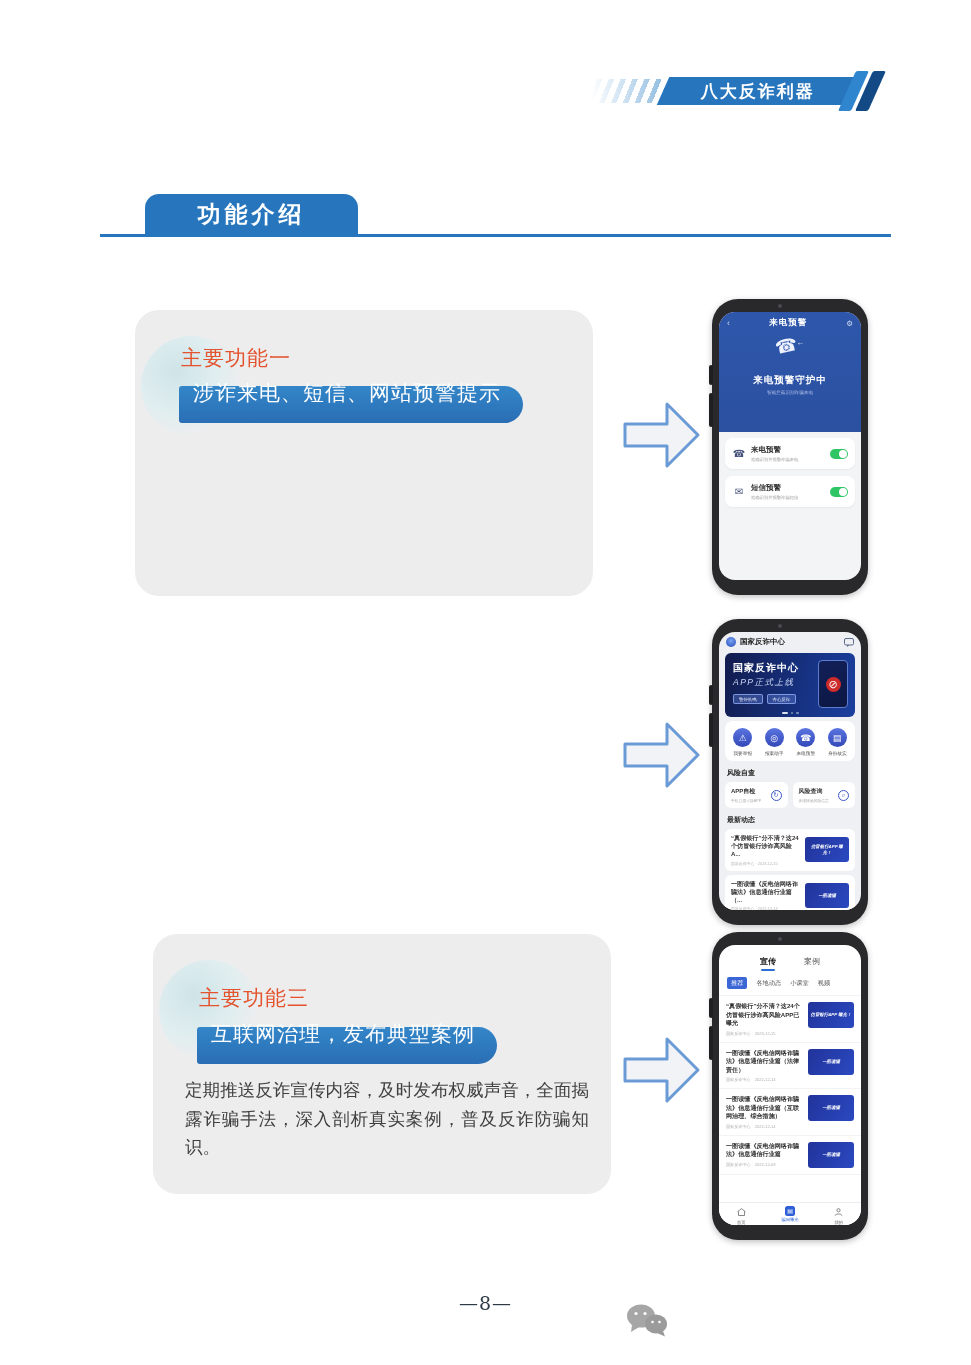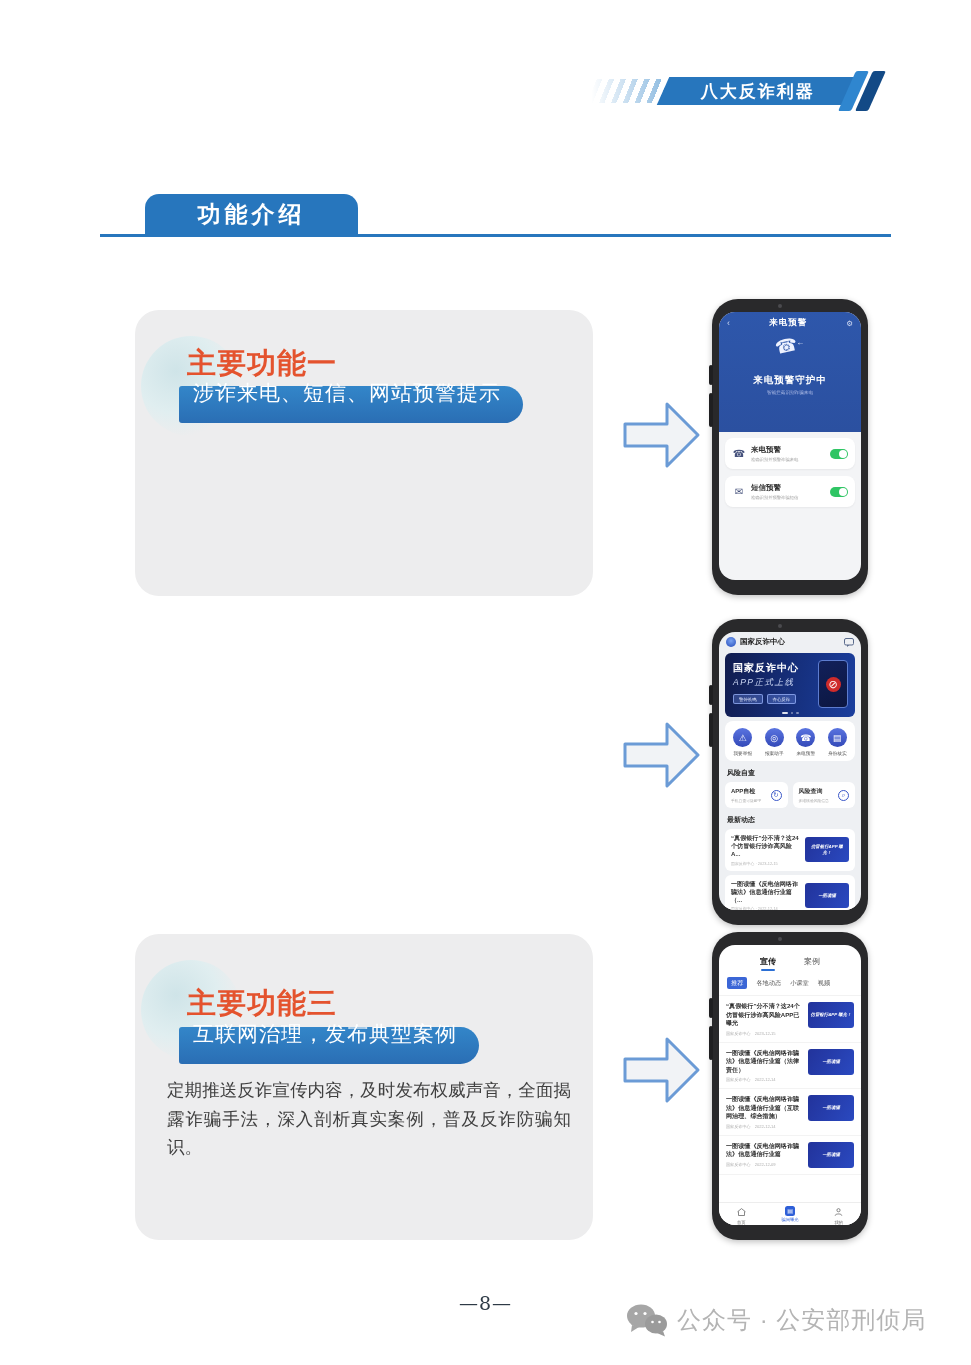--- a/index.html
+++ b/index.html
@@ -21,24 +21,24 @@
   .chev2 { left:279px; background:#134a86; }
 
   
   .title-box { position:absolute; left:145px; top:194px; width:213px; height:40px; background:#2776bd;
     border-radius:14px 14px 0 0; display:flex; align-items:center; justify-content:center;
     color:#fff; font-size:23px; font-weight:bold; letter-spacing:4px; }
   .title-rule { position:absolute; left:100px; top:234px; width:791px; height:3px; background:#2776bd; }
 
   
   .card { position:absolute; left:135px; width:458px; background:#ededee; border-radius:24px; overflow:hidden; }
-  #card1 { top:310px; height:286px; } #card2 { top:622px; height:283px; } #card3 { top:934px; height:306px; }
+  #card1 { top:310px; height:286px; } #card2 { top:622px; height:283px; } #card3 { top:934px; height:260px;margin-left:18px; }
   .deco { position:absolute; left:6px; top:26px; width:100px; height:100px; border-radius:50%;
     background:radial-gradient(circle at 35% 35%, #cfe4e8 0%, #e0eef0 45%, rgba(237,237,238,0) 72%); }
-  .card-heading { position:absolute; left:52px; font-size:29px; font-weight:bold; color:#e4532e; letter-spacing:1px; }
+  .card-heading { position:absolute; left:46px; font-size:21px; font-weight:normal; color:#e4532e; letter-spacing:1px; }
   #card1 .card-heading { top:34px; } #card2 .card-heading { top:58px; } #card3 .card-heading { top:50px; }
   .card-banner { position:absolute; left:44px; height:37px; background:linear-gradient(180deg,#3386c9,#2a6eb4);
     border-radius:3px 19px 19px 3px; color:#fff; display:flex; align-items:flex-end;
     padding:0 22px 16px 14px; font-size:21px; letter-spacing:1px; }
   #card1 .card-banner { top:76px; } #card2 .card-banner { top:100px; } #card3 .card-banner { top:93px; }
   .card-body { position:absolute; left:32px; width:404px; font-size:17.5px; line-height:1.63;
     color:#3f3f3f; text-align:justify; }
   #card1 .card-body { top:120px; } #card2 .card-body { top:150px; } #card3 .card-body { top:142px; }
 
   
@@ -385,16 +385,15 @@
     <svg width="42" height="34" viewBox="0 0 42 34">
       <ellipse cx="15" cy="13" rx="14" ry="11.5" fill="#a6a6a6"></ellipse>
       <path d="M6 22 L5 29 L13 24 Z" fill="#a6a6a6"></path>
       <circle cx="10" cy="10.5" r="1.6" fill="#ffffff"></circle>
       <circle cx="19" cy="10.5" r="1.6" fill="#ffffff"></circle>
       <ellipse cx="30" cy="21" rx="11" ry="9.5" fill="#9b9b9b"></ellipse>
       <path d="M37 28 L39 33.5 L31 30 Z" fill="#9b9b9b"></path>
       <circle cx="26.5" cy="19" r="1.3" fill="#ffffff"></circle>
       <circle cx="33.5" cy="19" r="1.3" fill="#ffffff"></circle>
     </svg>
-    <span>公众号 · 公安部刑侦局</span>
   </div>
 
 </div>
 
 </body></html>

